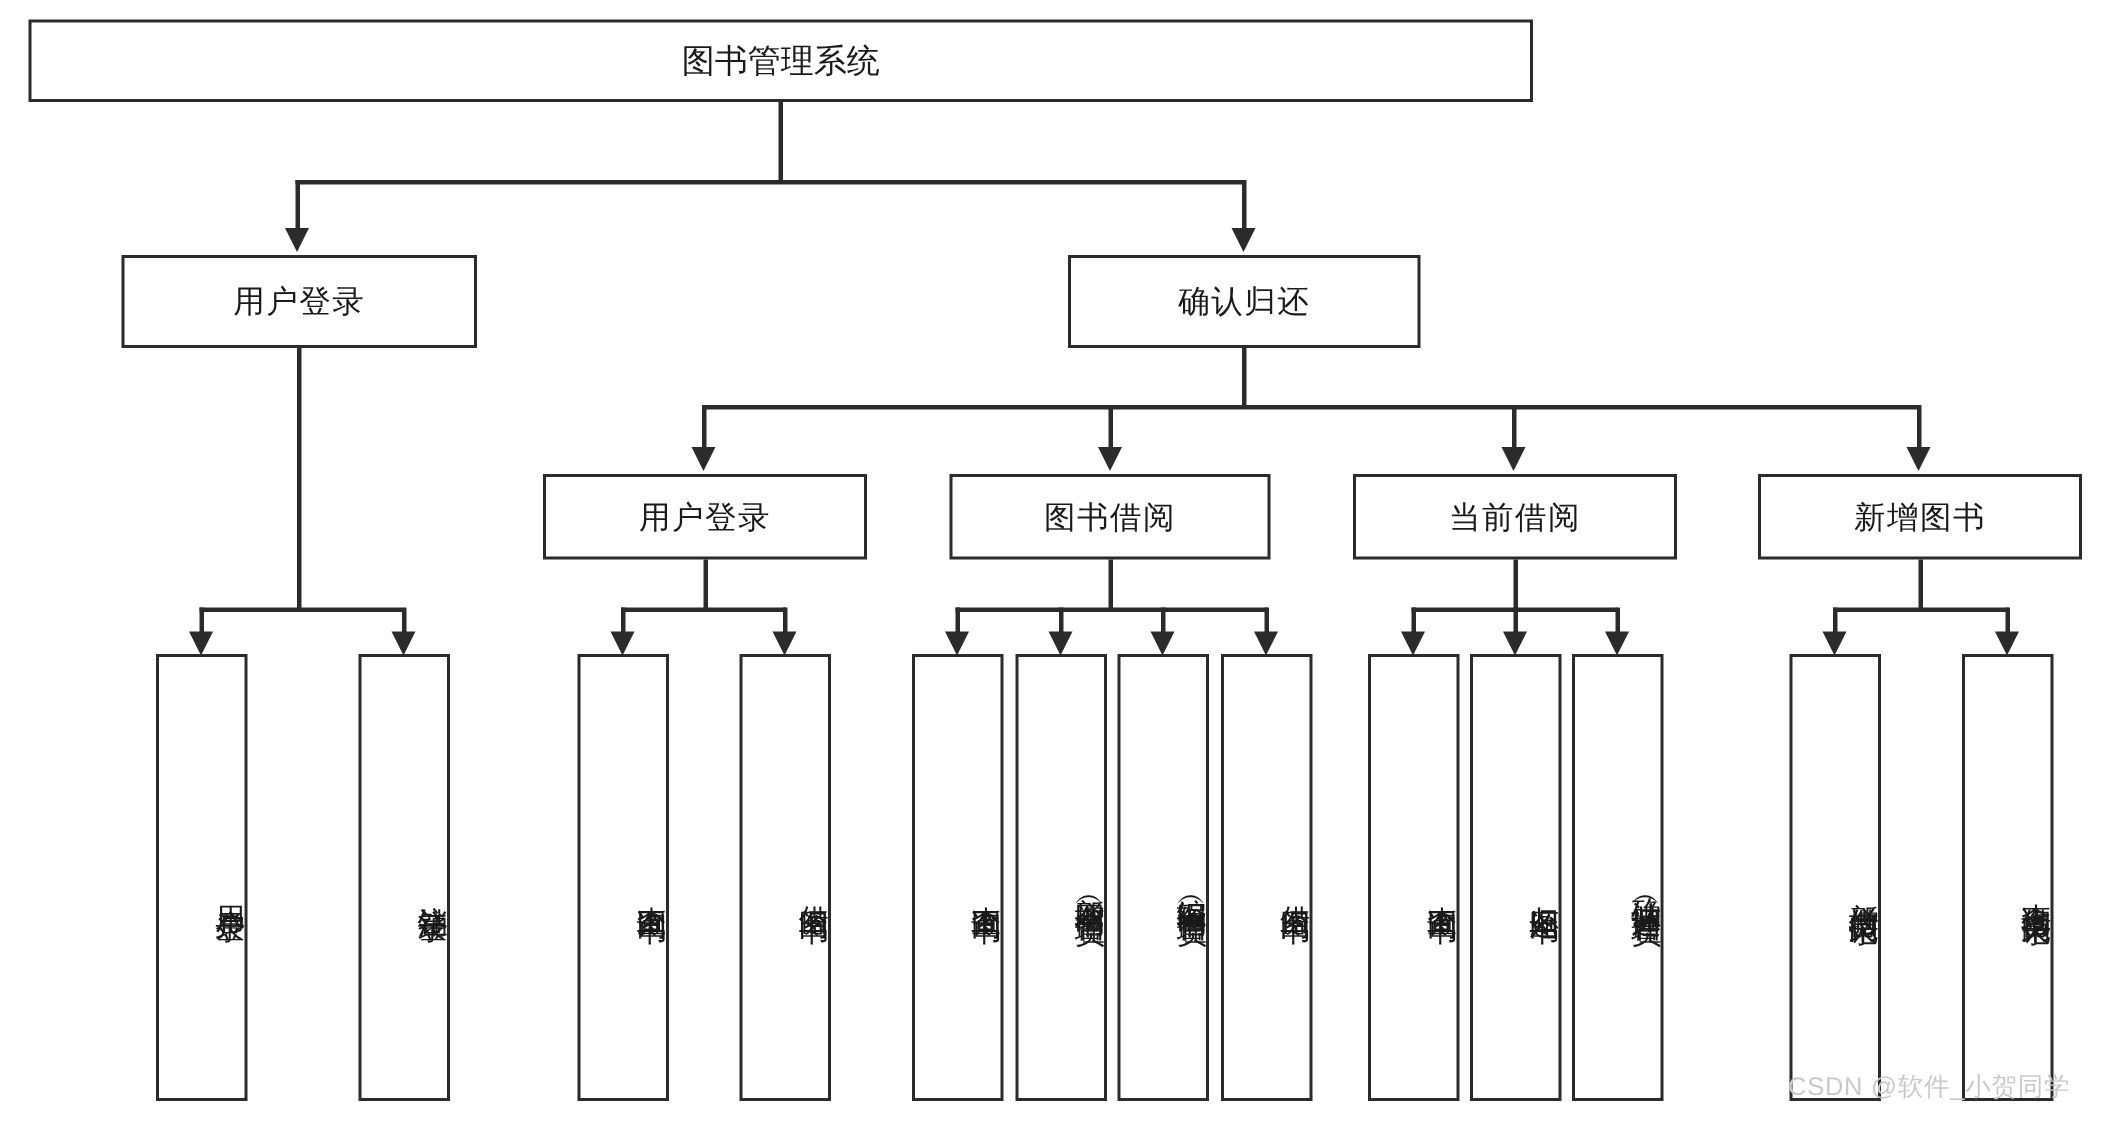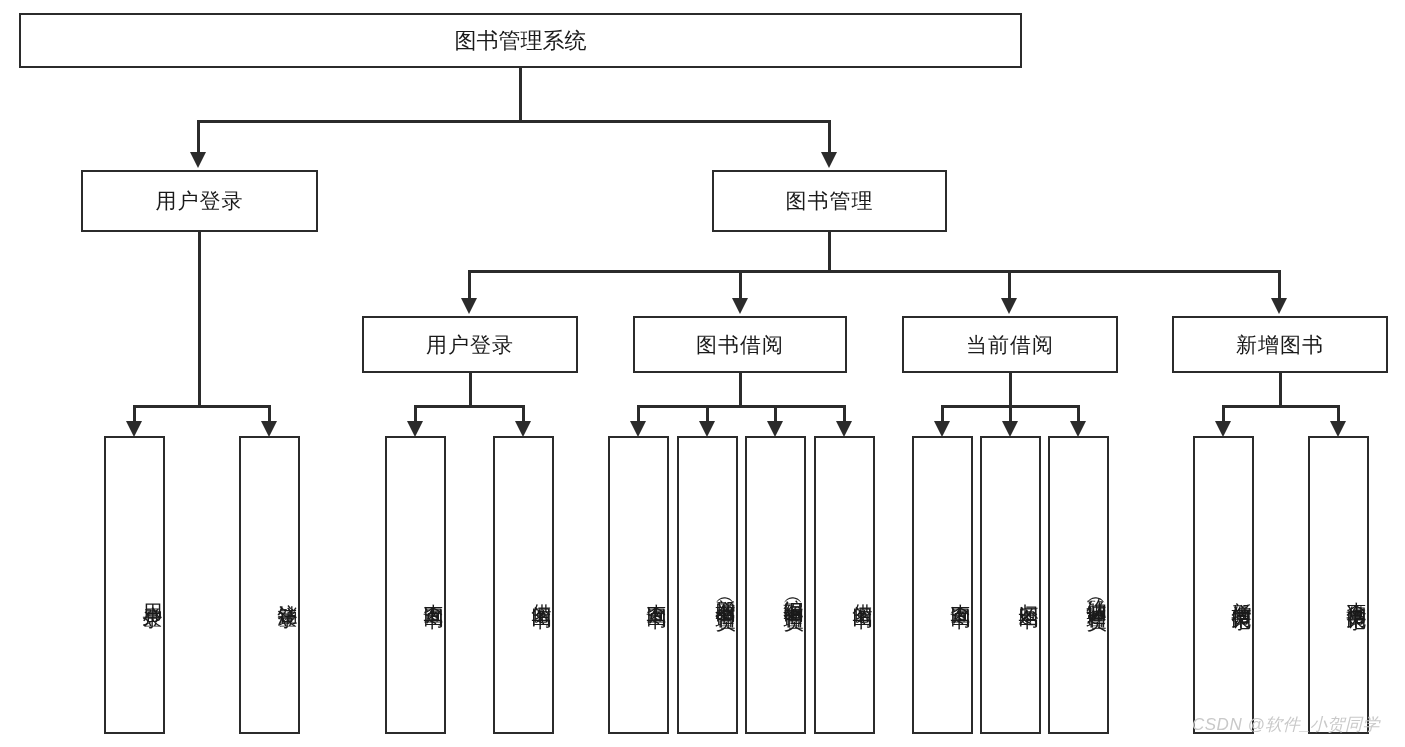--- a/index.html
+++ b/index.html
@@ -86,21 +86,21 @@
 
   <div class="edge v" style="left:197px; top:120px; width:2.5px; height:34px;"></div>
   <div class="arrow" style="left:190px; top:152px;"></div>
   <div class="edge v" style="left:828px; top:120px; width:2.5px; height:34px;"></div>
   <div class="arrow" style="left:821px; top:152px;"></div>
 
   <div class="node horiz" style="left:81px; top:170px; width:237px; height:62px;">
     <span>用户登录</span>
   </div>
   <div class="node horiz" style="left:712px; top:170px; width:235px; height:62px;">
-    <span>图书管理</span>
+    <span>确认归还</span>
   </div>
 
   <div class="edge v" style="left:198px; top:232px; width:2.5px; height:175px;"></div>
   <div class="edge h" style="left:133px; top:405px; width:135px; height:2.5px;"></div>
   <div class="edge v" style="left:133px; top:405px; width:2.5px; height:18px;"></div>
   <div class="arrow" style="left:126px; top:421px;"></div>
   <div class="edge v" style="left:268px; top:405px; width:2.5px; height:18px;"></div>
   <div class="arrow" style="left:261px; top:421px;"></div>
 
   <div class="edge v" style="left:828px; top:232px; width:2.5px; height:40px;"></div>
@@ -202,15 +202,15 @@
     <span class="leaf-text">确认归还（管理员）</span>
   </div>
 
   <div class="node leaf" style="left:1193px; top:436px; width:61px; height:298px;">
     <span class="leaf-text">新增借阅记录</span>
   </div>
   <div class="node leaf" style="left:1308px; top:436px; width:61px; height:298px;">
     <span class="leaf-text">查询借阅记录</span>
   </div>
 
-  <div class="watermark" style="left:1192px; top:713px;font-style:italic;">CSDN @软件_小贺同学</div>
+  <div class="watermark" style="left:1192px; top:713px;">CSDN @软件_小贺同学</div>
 
 </div>
 
 </body></html>

